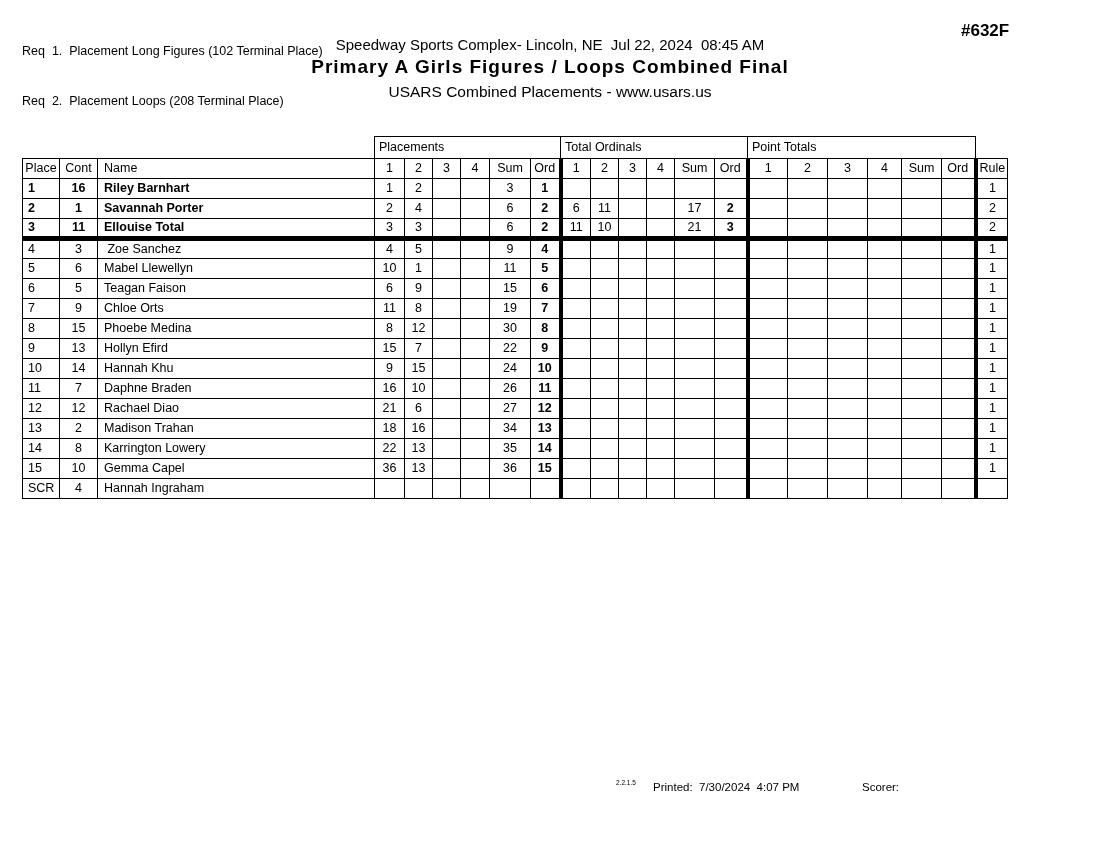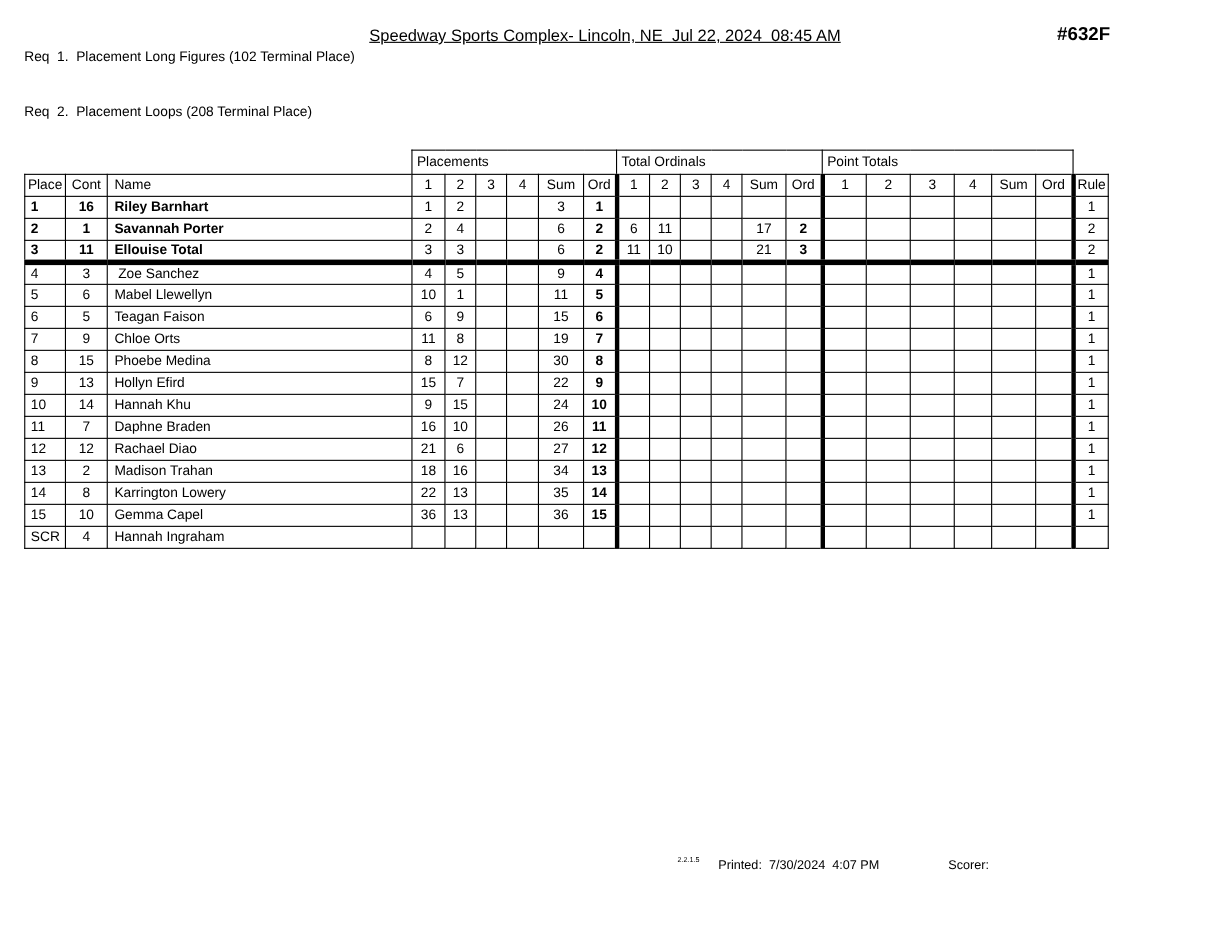--- a/index.html
+++ b/index.html
@@ -8,21 +8,21 @@
     width: 1100px; height: 850px; position: relative;
     font-family: "Liberation Sans", sans-serif; color: #000;
     overflow: hidden;
   }
   .page { position: absolute; inset: 0; background: #fff; }
 
   
   .req-block { position: absolute; left: 22px; top: 10px; font-size: 12.5px; line-height: 16.5px; white-space: pre; }
   .center-block { position: absolute; left: 0; top: 20px; width: 1100px; text-align: center; }
   .title    { font-size: 17.5px; font-weight: bold; white-space: pre; }
-  .venue    { font-size: 15px;  margin-top: 4px; white-space: pre; text-decoration: underline; }
+  .venue    { font-size: 15px;  margin-top: 16px; white-space: pre; }
   .event    { font-size: 19px;  font-weight: bold; letter-spacing: 1px; margin-top: 3px; white-space: pre; }
   .subtitle { font-size: 15.5px; margin-top: 5px; white-space: pre; }
   .doc-number { position: absolute; left: 961px; top: 21px; font-size: 17px; font-weight: bold; }
 
   
   .table-wrap { position: absolute; left: 22px; top: 136px; }
   table { border-collapse: collapse; table-layout: fixed; }
   th, td {
     border: 1px solid #000; font-size: 12.5px; font-weight: normal;
     height: 20px; padding: 0 2px; line-height: 1; overflow: hidden;
@@ -51,20 +51,22 @@
 
 <div class="page">
 
   <div class="req-block">
     <div>Req  1.  Placement Long Figures (102 Terminal Place)</div>
     <div>Req  2.  Placement Loops (208 Terminal Place)</div>
   </div>
 
   <div class="center-block">
     <div class="venue">Speedway Sports Complex- Lincoln, NE  Jul 22, 2024  08:45 AM</div>
+    <div class="event">Primary A Girls Figures / Loops Combined Final</div>
+    <div class="subtitle">USARS Combined Placements - www.usars.us</div>
   </div>
 
   <div class="doc-number">#632F</div>
 
   <div class="table-wrap">
     <table>
         <colgroup>
           <col style="width: 37px;">
           <col style="width: 38px;">
           <col style="width: 277px;">

